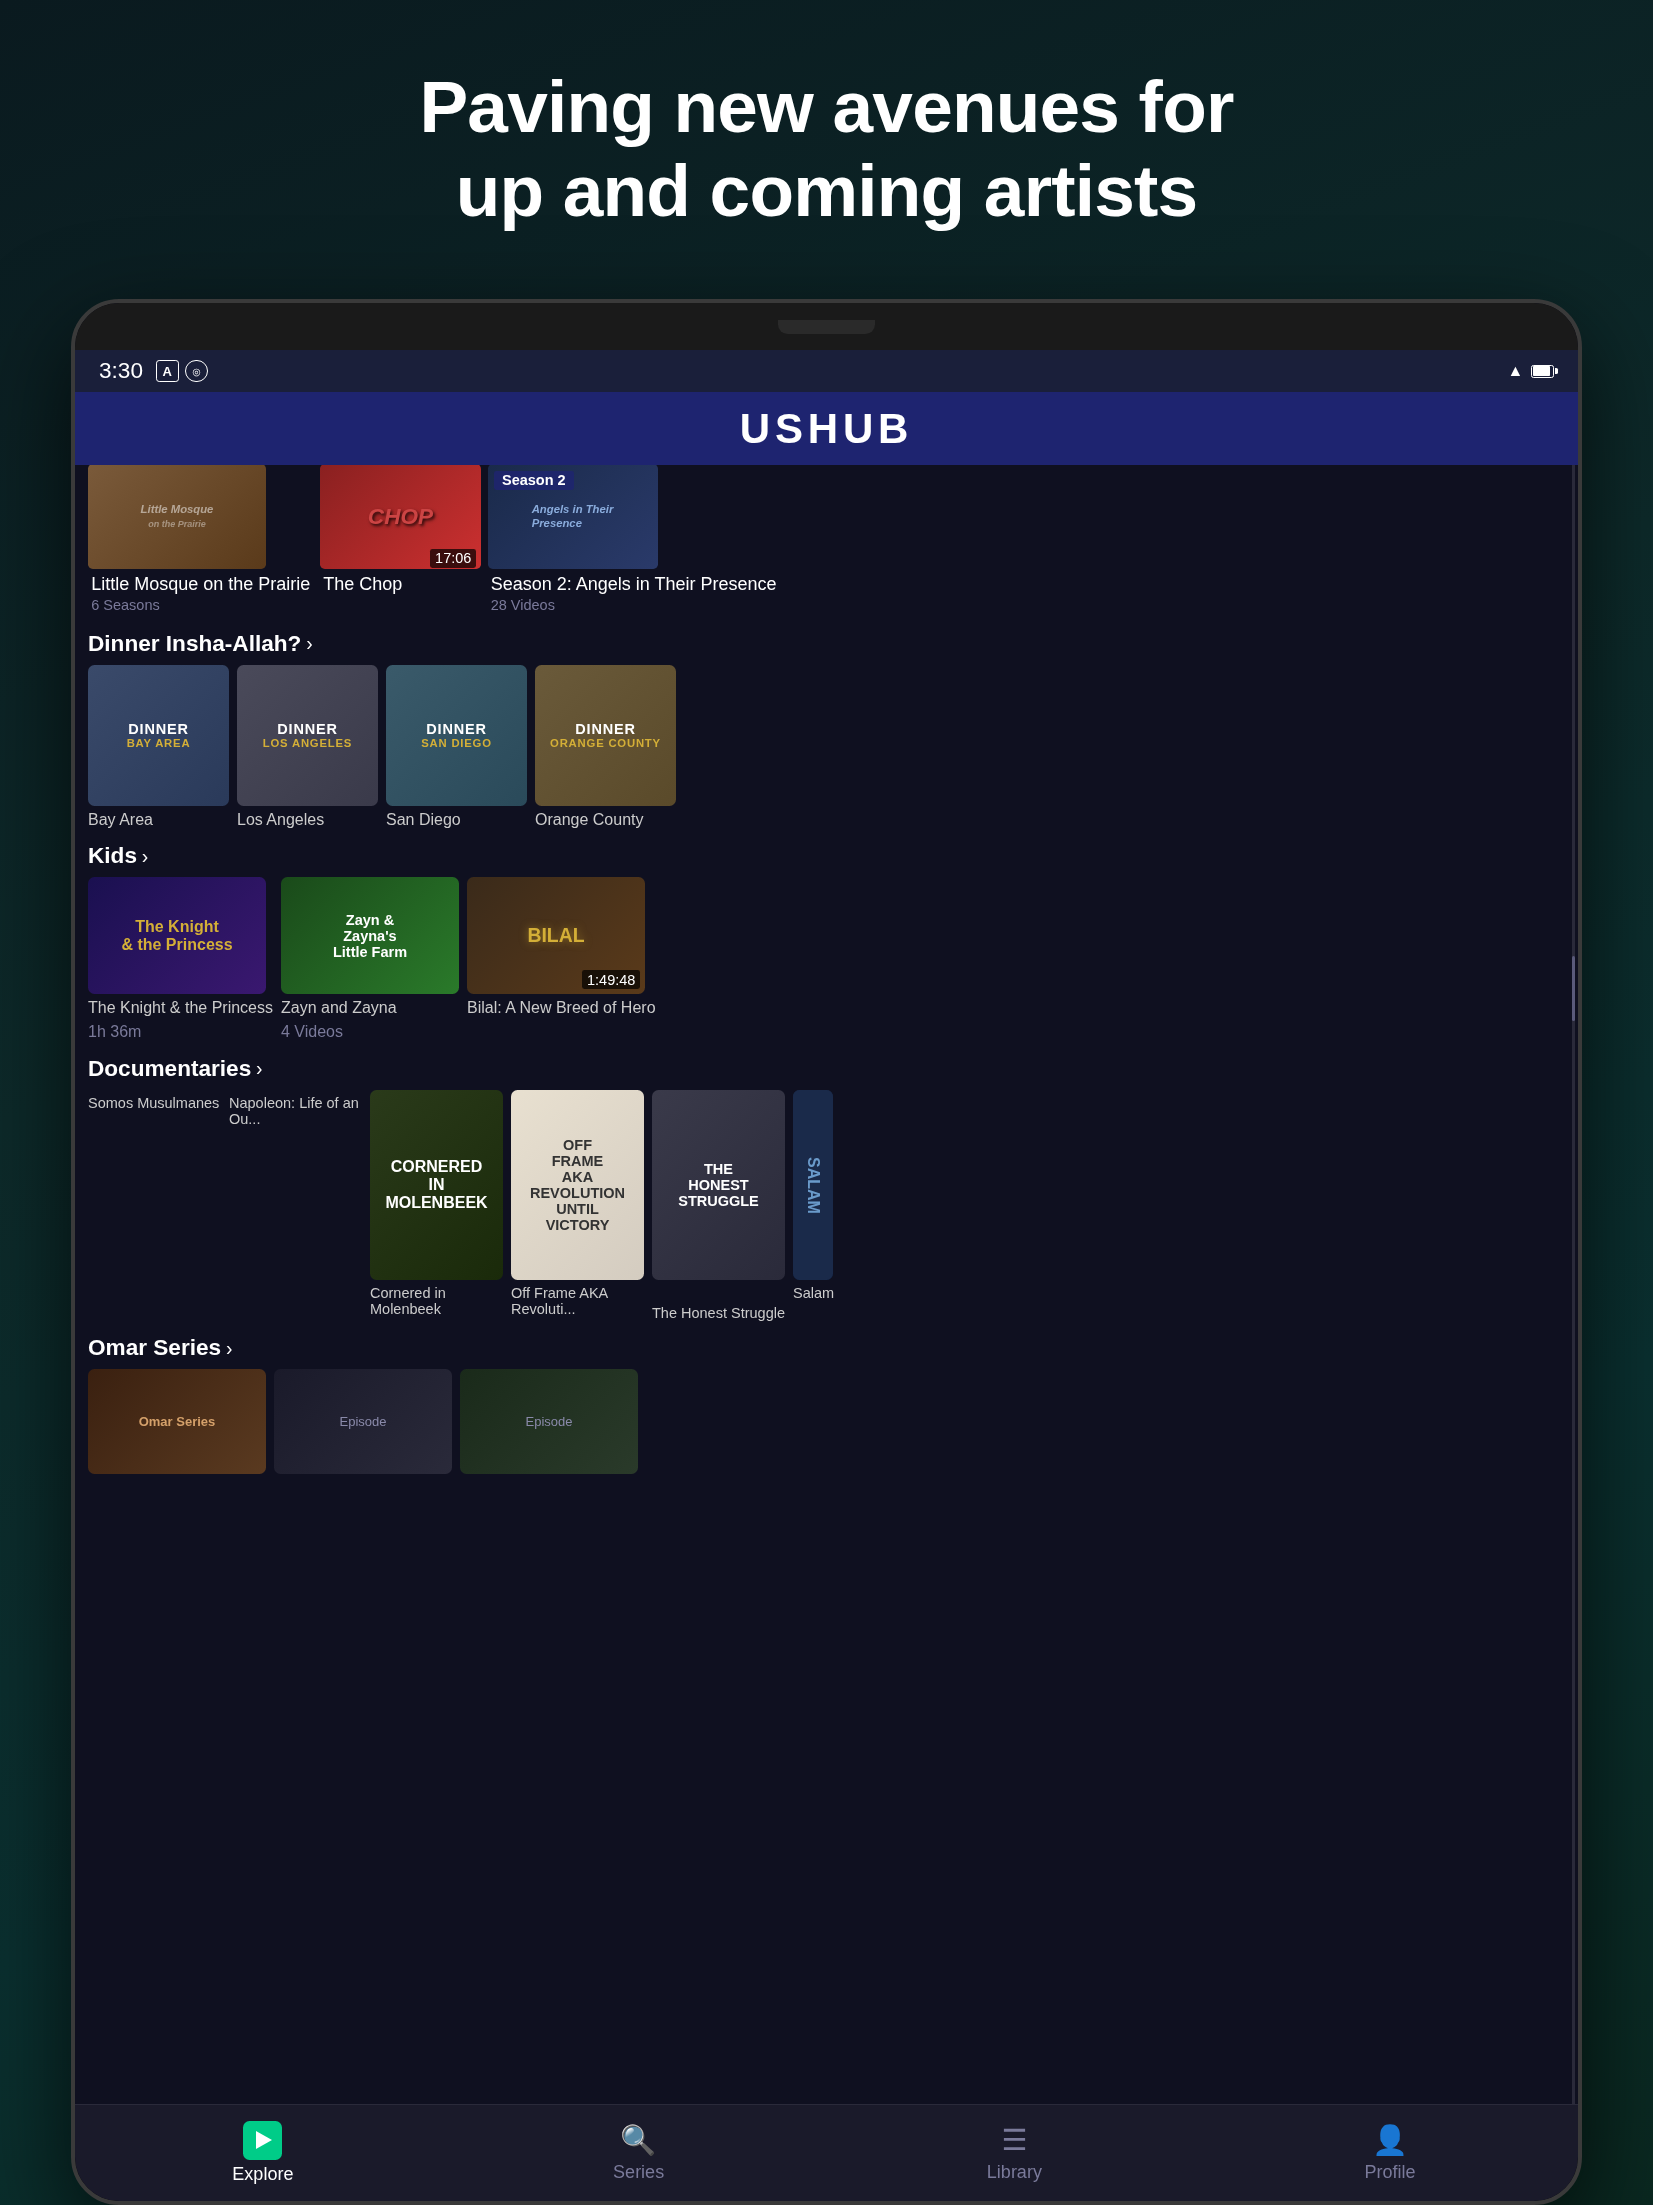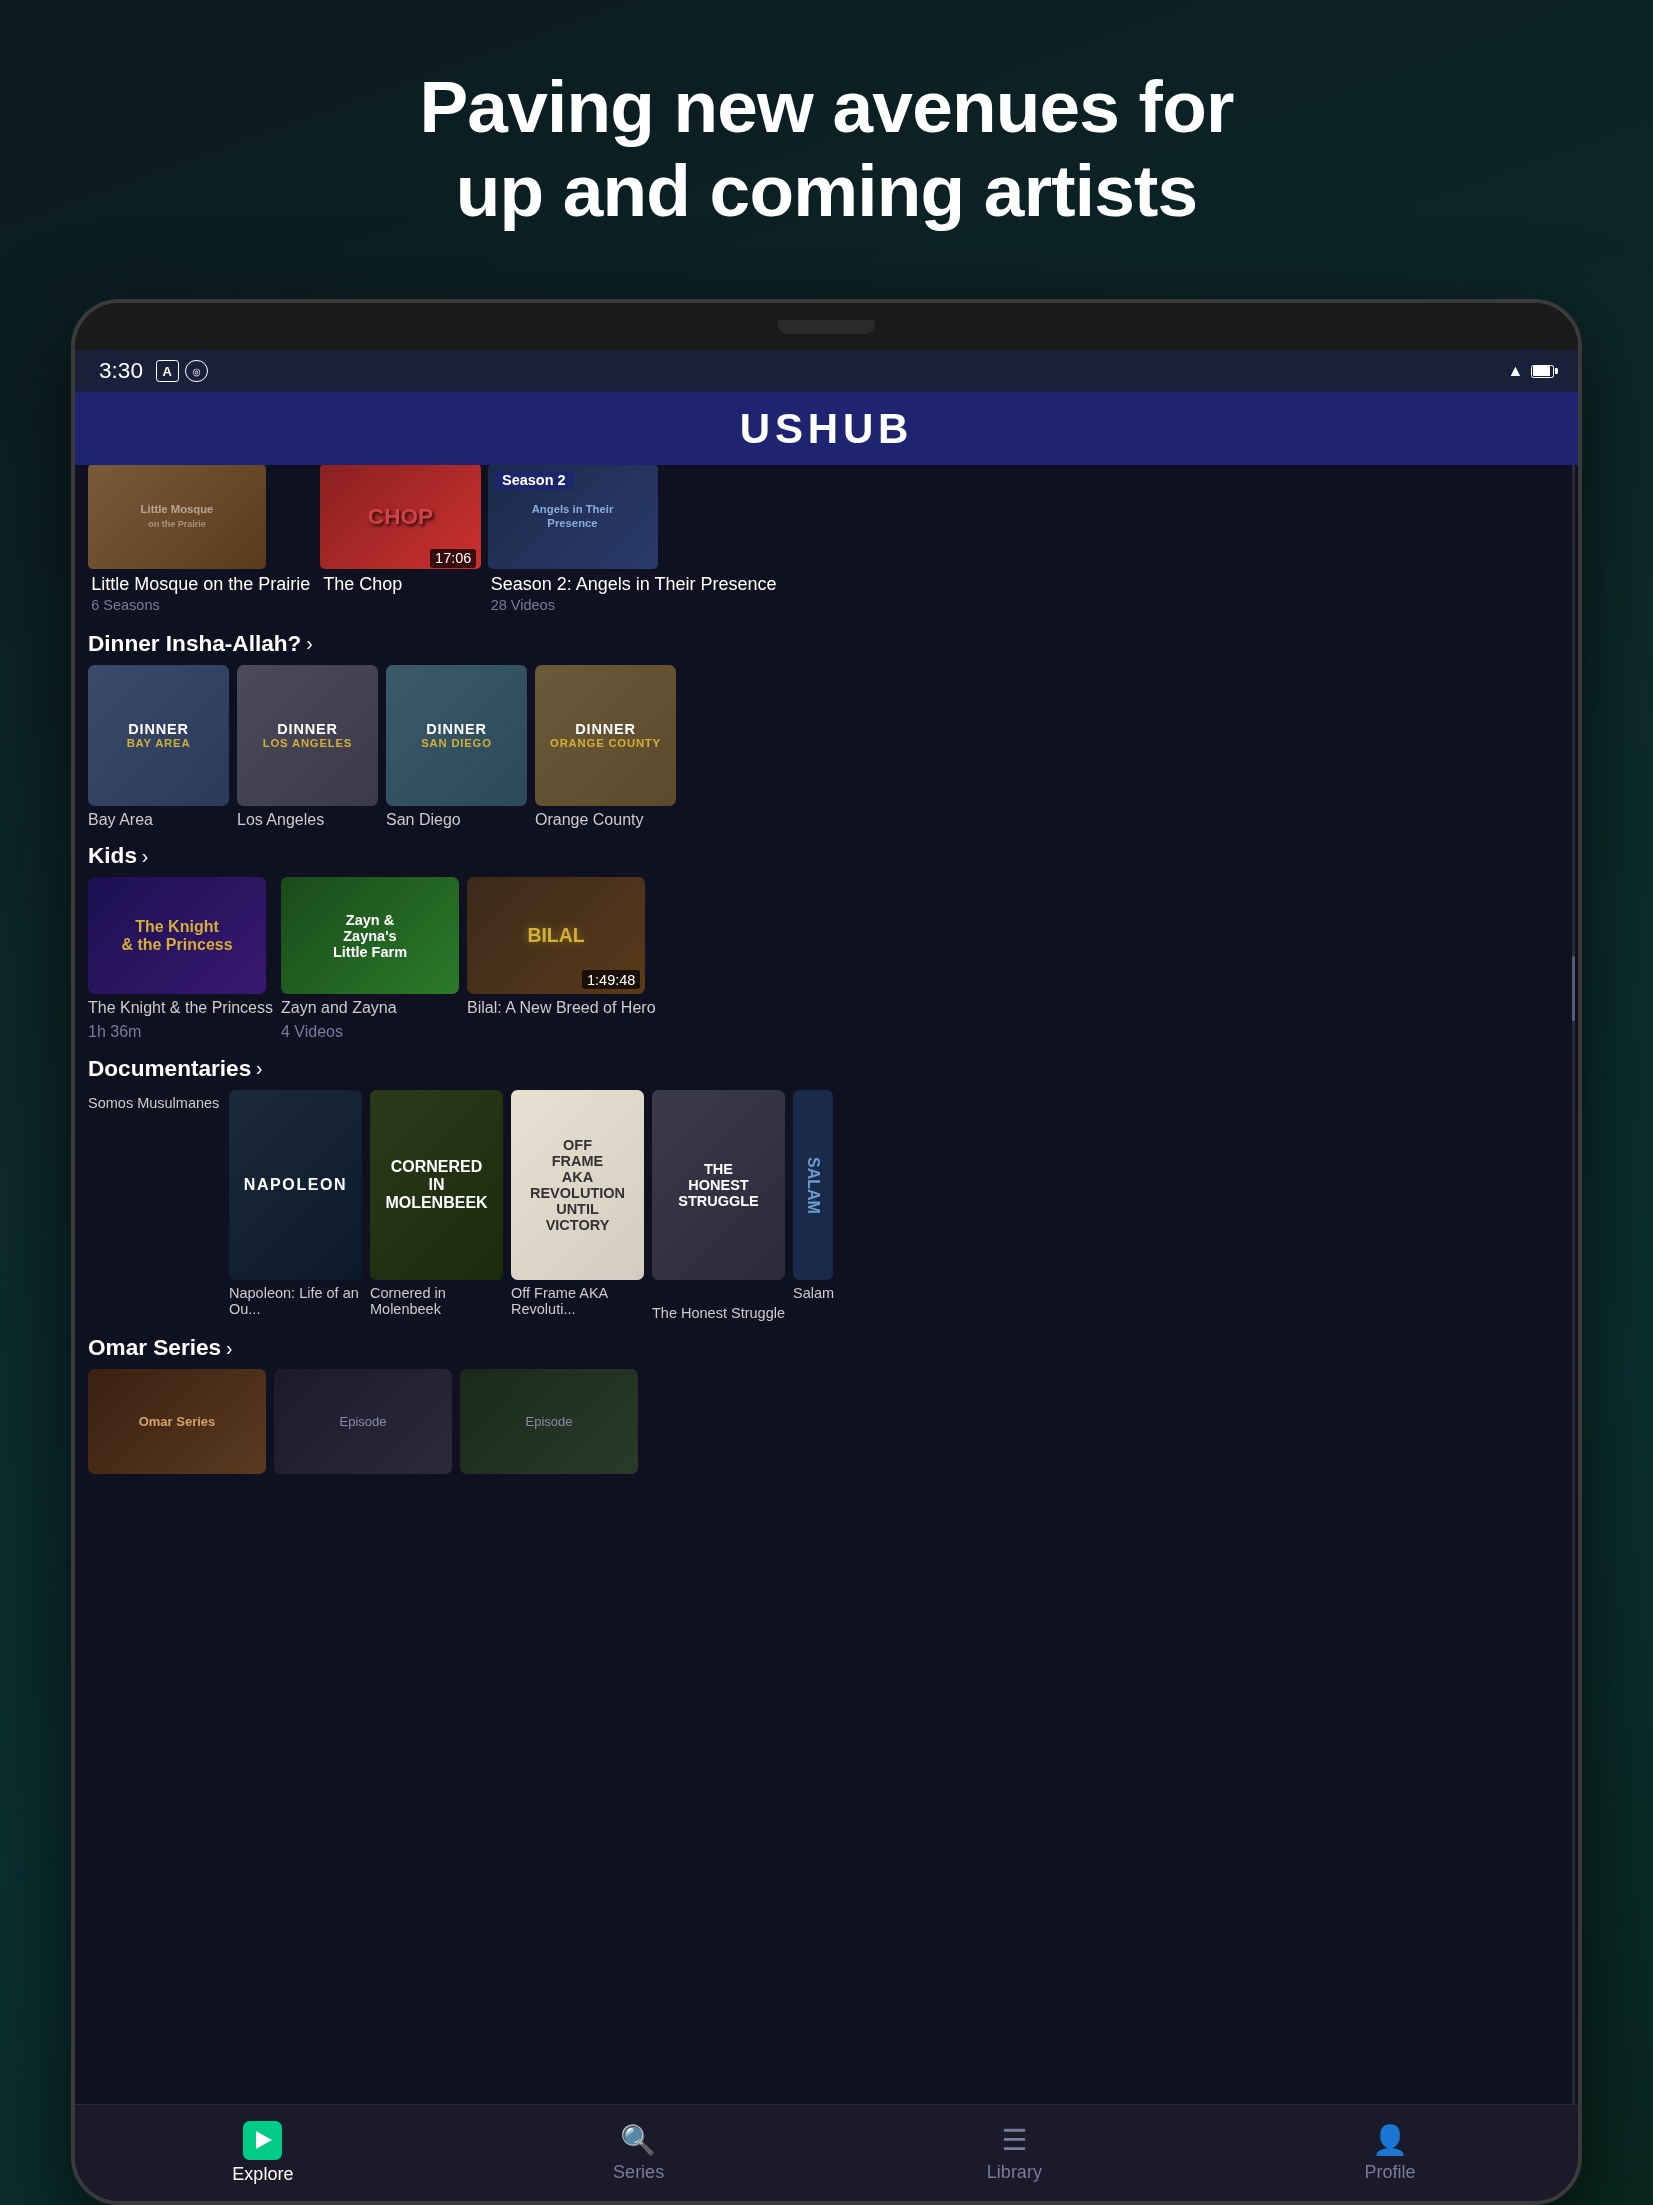--- a/index.html
+++ b/index.html
@@ -411,23 +411,24 @@
 
     .img-placeholder {
       width: 100%;
       height: 100%;
       display: flex;
       align-items: center;
       justify-content: center;
       color: rgba(255,255,255,0.6);
       font-size: 14.5px;
       font-weight: 600;
-      text-align: center;
+      text-align: left;
       padding: 6.5px;
       line-height: 1.2;
+      font-style: italic;
     }
 
     
     .napoleon-text {
       color: white;
       font-size: 16px;
       font-weight: 900;
       letter-spacing: 1.6px;
     }
 
@@ -675,25 +676,20 @@
           <span class="section-title">Documentaries</span>
           <span class="section-chevron">›</span>
         </div>
         <div class="thumbs-row">
 
           <div>
             <div class="thumb-label" style="font-size:14.5px;width:133px;">Somos Musulmanes</div>
           </div>
 
           <div>
-            <div class="doc-thumb doc-napoleon">
-              <div style="width:100%;height:100%;display:flex;align-items:center;justify-content:center;">
-                <div class="napoleon-text">NAPOLEON</div>
-              </div>
-            </div>
             <div class="thumb-label" style="font-size:14.5px;width:133px;">Napoleon: Life of an Ou...</div>
           </div>
 
           <div>
             <div class="doc-thumb doc-cornered">
               <div style="width:100%;height:100%;display:flex;align-items:center;justify-content:center;border-radius:25px;">
                 <div class="cornered-text">CORNERED<br>IN<br>MOLENBEEK</div>
               </div>
             </div>
             <div class="thumb-label" style="font-size:14.5px;width:133px;">Cornered in Molenbeek</div>

